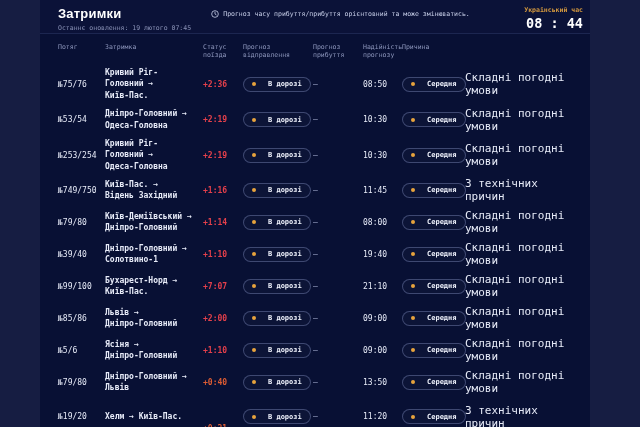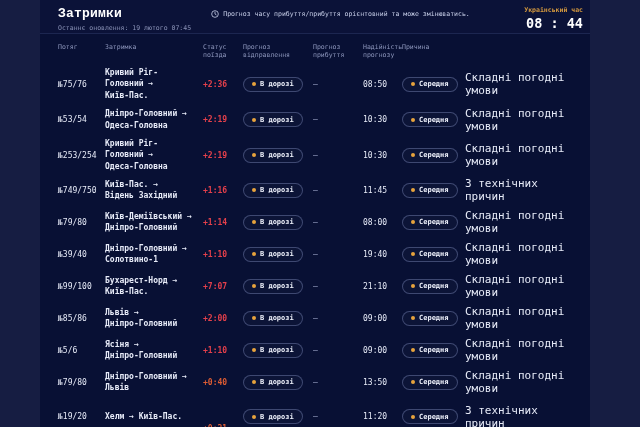--- a/index.html
+++ b/index.html
@@ -22,21 +22,21 @@
     height: 34px;
     flex: none;
     display: flex;
     align-items: flex-start;
     padding: 6px 7px 0 18px;
     background: #0b1238;
     border-bottom: 1px solid #1c2650;
   }
   .head-left { width: 150px; flex: none; }
   .title {
-    font-family: Liberation Mono, monospace;
+    font-family: Liberation Sans, sans-serif;
     font-weight: bold;
     font-size: 13px;
     color: #ffffff;
     letter-spacing: .2px;
   }
   .subtitle {
     margin-top: 3px;
     font-size: 6.5px;
     color: #8b93b8;
   }
@@ -91,21 +91,21 @@
   .route {
     font-weight: bold;
     white-space: pre-line;
     line-height: 1.45;
     color: #e7ebf8;
   }
   .delay { font-weight: bold; }
   .badge {
     display: inline-flex;
     align-items: center;
-    gap: 4px;
+    gap: 12px;
     border: 1px solid rgba(154,170,220,.35);
     border-radius: 999px;
     padding: 2.5px 8px;
     font-size: 7px;
     font-weight: bold;
     color: #eef1fb;
     background: rgba(255,255,255,.02);
     white-space: nowrap;
   }
   .dot {

